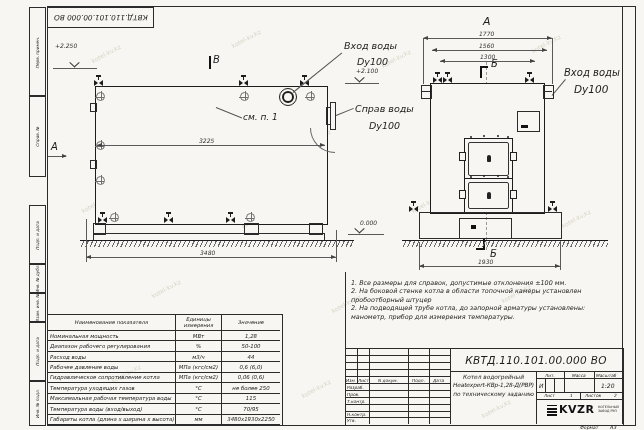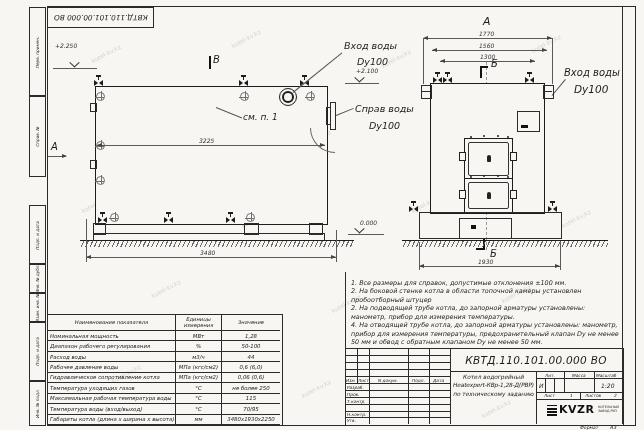--- a/index.html
+++ b/index.html
@@ -309,21 +309,20 @@
   <div class="hd" style="left:419px;top:266px;width:141px;"></div>
   <span class="ahl" style="left:419px;top:264px;"></span>
   <span class="ahr" style="left:555px;top:264px;"></span>
   <span class="dimt" style="left:478px;top:258px;">1930</span>
 
   <div class="vl" style="left:345px;top:272px;height:152px;"></div>
   <div class="abs" style="left:351px;top:279px;width:268px;font-style:italic;font-size:6.4px;line-height:1.32;color:#1c1c1c;">
     <div>1. Все размеры для справок, допустимые отклонения ±100 мм.</div>
     <div>2. На боковой стенке котла в области топочной камеры установлен пробоотборный штуцер</div>
     <div>2. На подводящей трубе котла, до запорной арматуры установлены: манометр, прибор для измерения температуры.</div>
-    <div>4. На отводящей трубе котла, до запорной арматуры установлены: манометр, прибор для измерения температуры, предохранительный клапан Dу не менее 50 мм и обвод с обратным клапаном Dу не менее 50 мм.</div>
   </div>
 
   <div class="spec">
     <div class="c hc">Наименование показателя</div>
     <div class="c hc">Единицы измерения</div>
     <div class="c hc lc">Значение</div>
 
     <div class="c">Номинальная мощность</div>
     <div class="c ctr">МВт</div>
     <div class="c ctr lc">1,28</div>

